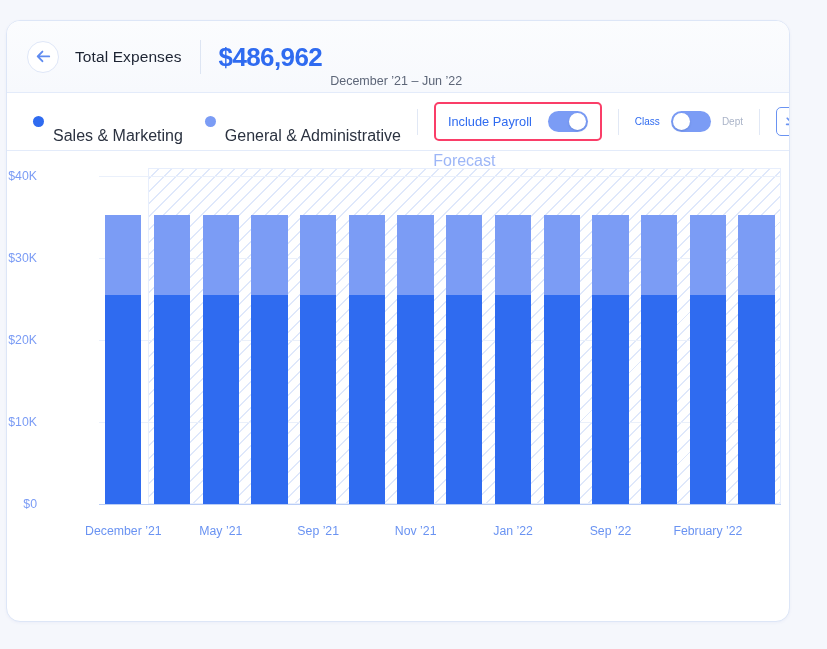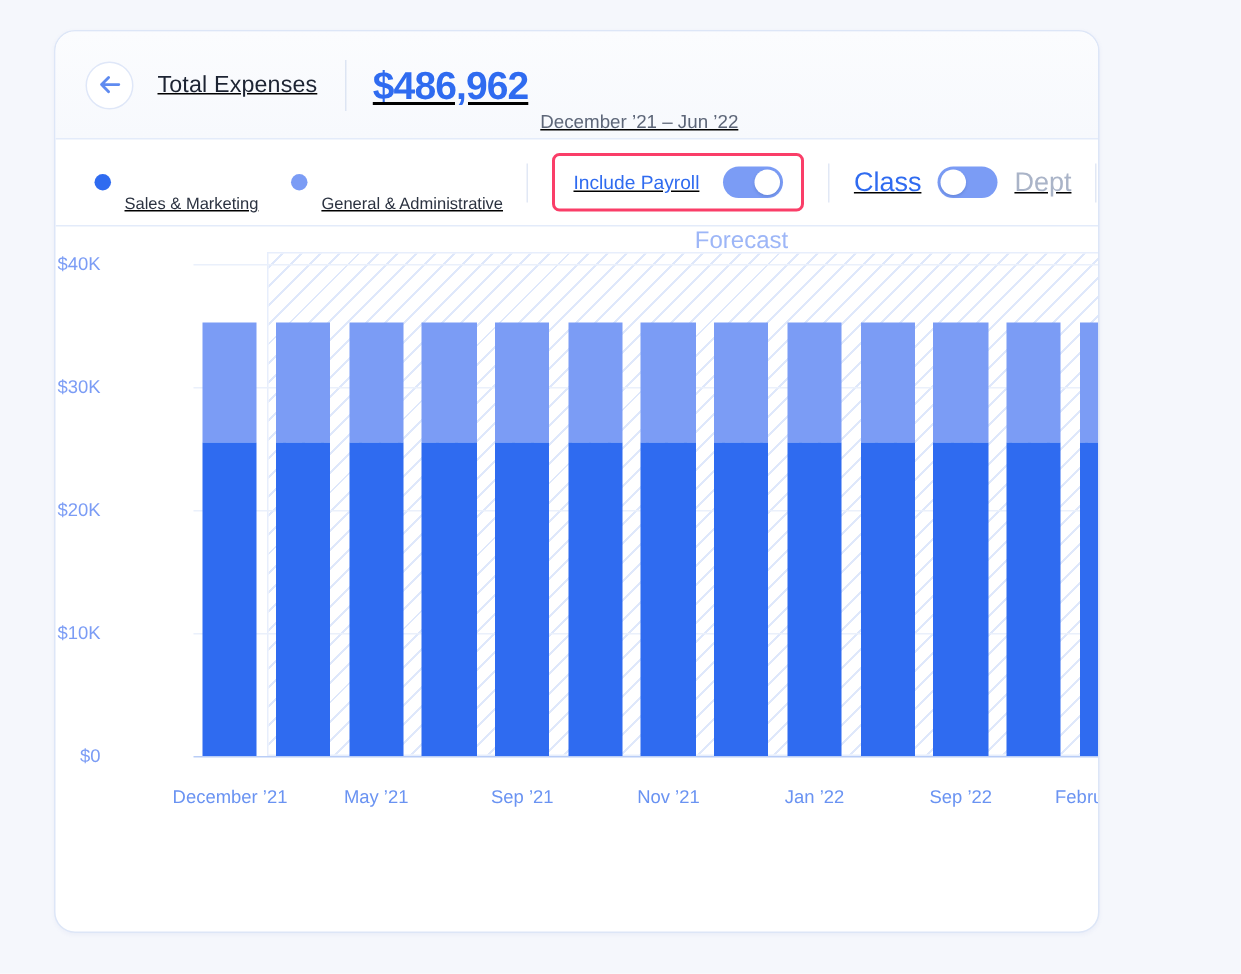--- a/index.html
+++ b/index.html
@@ -5,28 +5,27 @@
   * { box-sizing: border-box; margin: 0; padding: 0; }
   html, body {
     width: 827px; height: 649px;
     background: #f5f7fc;
     font-family: "Liberation Sans", sans-serif;
     -webkit-font-smoothing: antialiased;
   }
 
   .card {
     position: absolute;
-    left: 36px; top: 20px;
-    width: 697px; height: 602px;
+    left: 6px; top: 20px;
+    width: 784px; height: 602px;
     background: #ffffff;
     border: 1px solid #dde6f7;
     border-radius: 14px;
     overflow: hidden;
     box-shadow: 0 1px 3px rgba(80,110,180,0.06);
-    text-decoration: underline;
   }
 
   
   .header {
     position: relative;
     height: 72px;
     background: linear-gradient(180deg,#fbfcfe 0%, #f7f9fd 100%);
     border-bottom: 1px solid #e3ebfa;
     display: flex;
     align-items: center;
@@ -78,21 +77,21 @@
     position: relative;
     height: 58px;
     border-bottom: 1px solid #e3ebfa;
     display: flex;
     align-items: center;
     padding: 0 18px 0 26px;
   }
   .legend { display: flex; align-items: center; gap: 22px; }
   .legend-item { display: flex; align-items: center; gap: 9px; }
   .dot { width: 11px; height: 11px; border-radius: 50%; flex: none; }
-  .legend-label { font-size: 11px; color: #2b3240; white-space: nowrap; margin-top: 29px; }
+  .legend-label { font-size: 16px; color: #2b3240; white-space: nowrap; margin-top: 29px; }
 
   .toolbar-right {
     margin-left: auto;
     display: flex;
     align-items: center;
   }
   .sep { width: 1px; height: 26px; background: #e1e8f5; margin: 0 16px; flex: none; }
 
   .payroll-wrap {
     display: flex; align-items: center; gap: 16px;
@@ -115,21 +114,21 @@
     position: absolute;
     top: 2px; width: 17px; height: 17px;
     border-radius: 50%;
     background: #ffffff;
     box-shadow: 0 1px 2px rgba(40,70,140,.25);
   }
   .switch.on .knob { right: 2px; }
   .switch.off .knob { left: 2px; }
 
   .classdept { display: flex; align-items: center; gap: 11px; }
-  .cd-label { font-size: 18px; white-space: nowrap; }
+  .cd-label { font-size: 10px; white-space: nowrap; }
   .cd-label.active { color: #2f6bf0; }
   .cd-label.inactive { color: #aab4c8; }
 
   .dl-btn {
     width: 29px; height: 29px;
     border: 1.6px solid #6a93f2;
     border-radius: 5px;
     display: flex; align-items: center; justify-content: center;
     cursor: pointer;
     flex: none;

